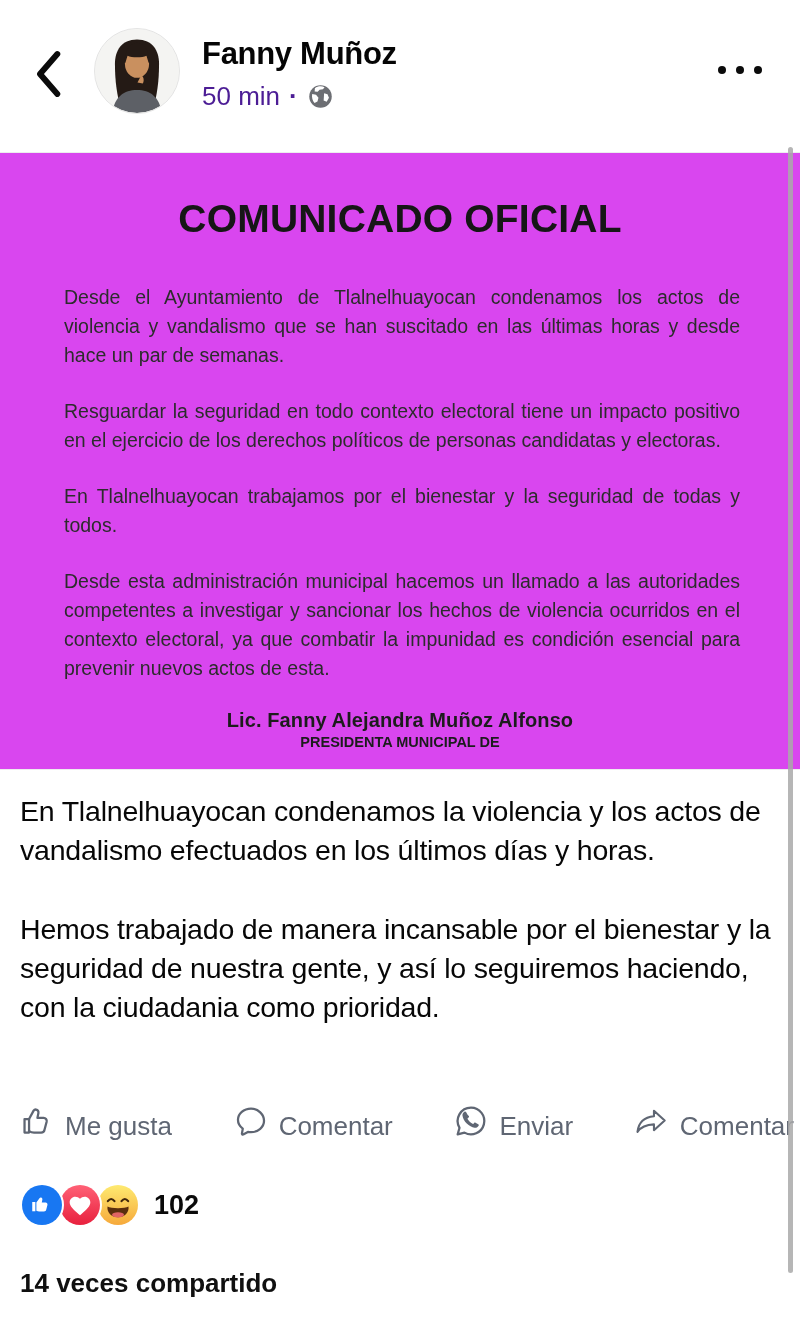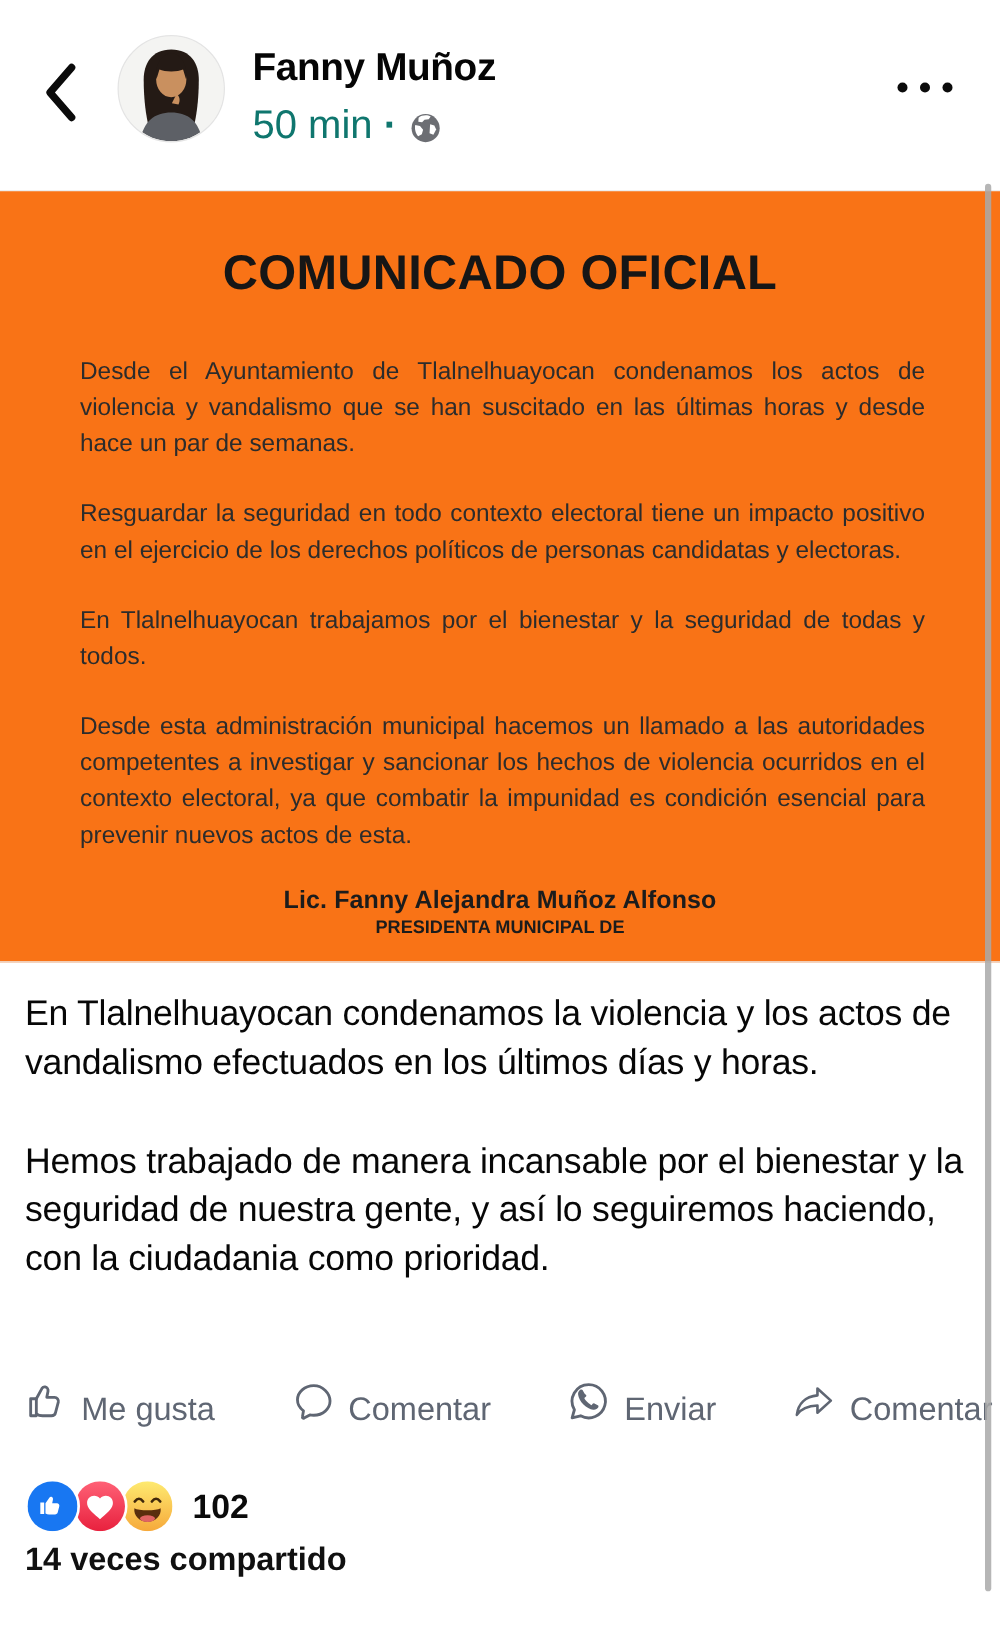--- a/index.html
+++ b/index.html
@@ -13,30 +13,30 @@
   
   .header { position:absolute; top:0; left:0; width:796px; height:152px; background:#fff; }
   .back-btn { position:absolute; left:32px; top:50px; width:32px; height:48px; cursor:pointer; }
   .avatar {
     position:absolute; left:94px; top:28px; width:86px; height:86px;
     border-radius:50%; overflow:hidden; border:1px solid #e4e4e4; background:#f4f4f2;
   }
   .avatar svg { display:block; width:100%; height:100%; }
   .header-text { position:absolute; left:202px; top:36px; }
   .name { font-size:31px; font-weight:bold; color:#050505; letter-spacing:-0.3px; }
-  .meta { margin-top:9px; font-size:32px; color:#0f766e; display:flex; align-items:center; gap:9px; }
+  .meta { margin-top:9px; font-size:26px; color:#4c1d95; display:flex; align-items:flex-start; gap:9px; }
   .meta .sep { font-weight:bold; }
   .globe { width:27px; height:27px; margin-top:2px; }
   .more-btn { position:absolute; right:28px; top:60px; display:flex; gap:10px; align-items:center; padding:6px; cursor:pointer; }
   .dot { width:8px; height:8px; border-radius:50%; background:#0b0b0b; }
 
   
   .image-card {
     position:absolute; top:152px; left:0; width:800px; height:618px;
-    background:#f97316; border-top:1px solid #ededee; border-bottom:1px solid #ededee;
+    background:#d946ef; border-top:1px solid #ededee; border-bottom:1px solid #ededee;
   }
   .image-title {
     margin-top:44px; text-align:center; font-size:39px; font-weight:800;
     color:#161616; letter-spacing:0.2px;
   }
   .image-body { margin:42px 60px 0 64px; }
   .image-body p {
     margin:0 0 27px 0; font-size:19.5px; line-height:29px; color:#2c2c2c;
     font-weight:500; text-align:justify;
   }
@@ -62,21 +62,21 @@
   .reactions { position:absolute; top:1183px; left:20px; display:flex; align-items:center; }
   .rx { width:44px; height:44px; border-radius:50%; border:2px solid #fff; background:#fff; }
   .rx + .rx { margin-left:-6px; }
   .rx svg { display:block; width:100%; height:100%; }
   .rx-like { position:relative; z-index:3; }
   .rx-love { position:relative; z-index:2; }
   .rx-haha { position:relative; z-index:1; }
   .rx-count { margin-left:14px; font-size:27px; font-weight:bold; color:#0a0a0a; }
 
   
-  .shares { position:absolute; top:1232px; left:20px; font-size:26px; font-weight:bold; color:#101010; }
+  .shares { position:absolute; top:1268px; left:20px; font-size:26px; font-weight:bold; color:#101010; }
 
   
   .scrollbar {
     position:absolute; top:147px; right:7px; width:5px; height:1126px;
     background:#a9a9a9; border-radius:3px; opacity:0.85;
   }
 </style>
 </head>
 <body>
 

